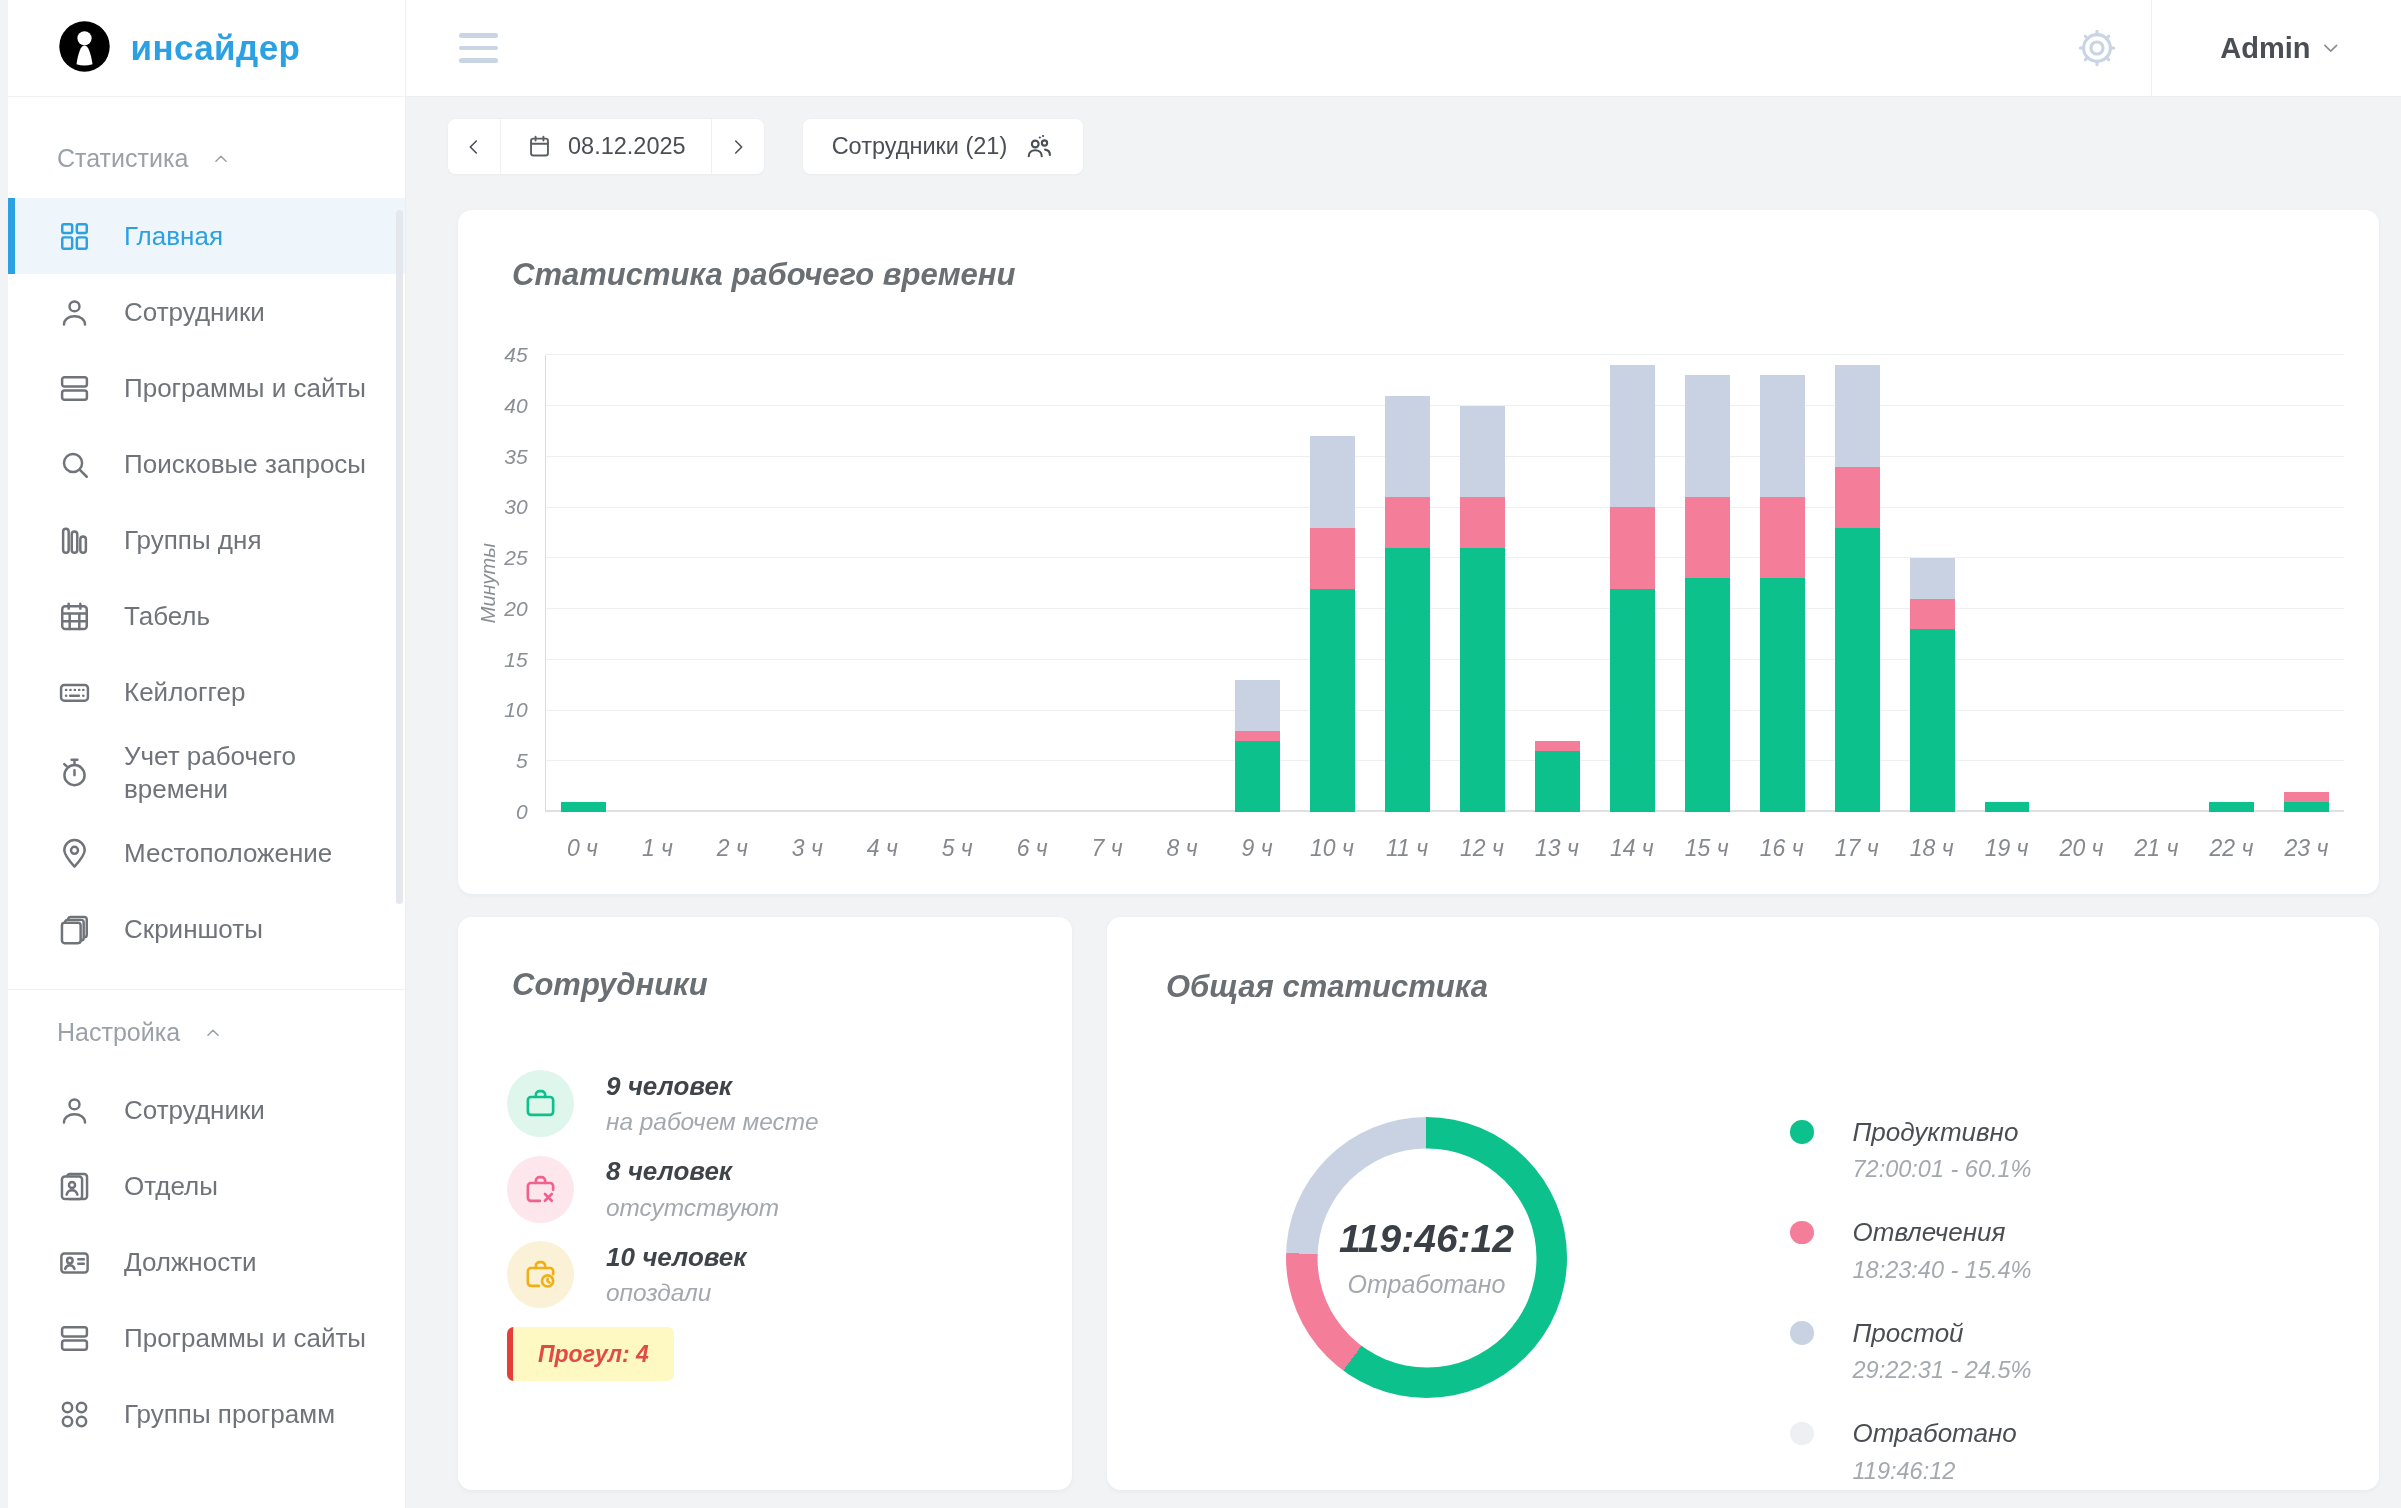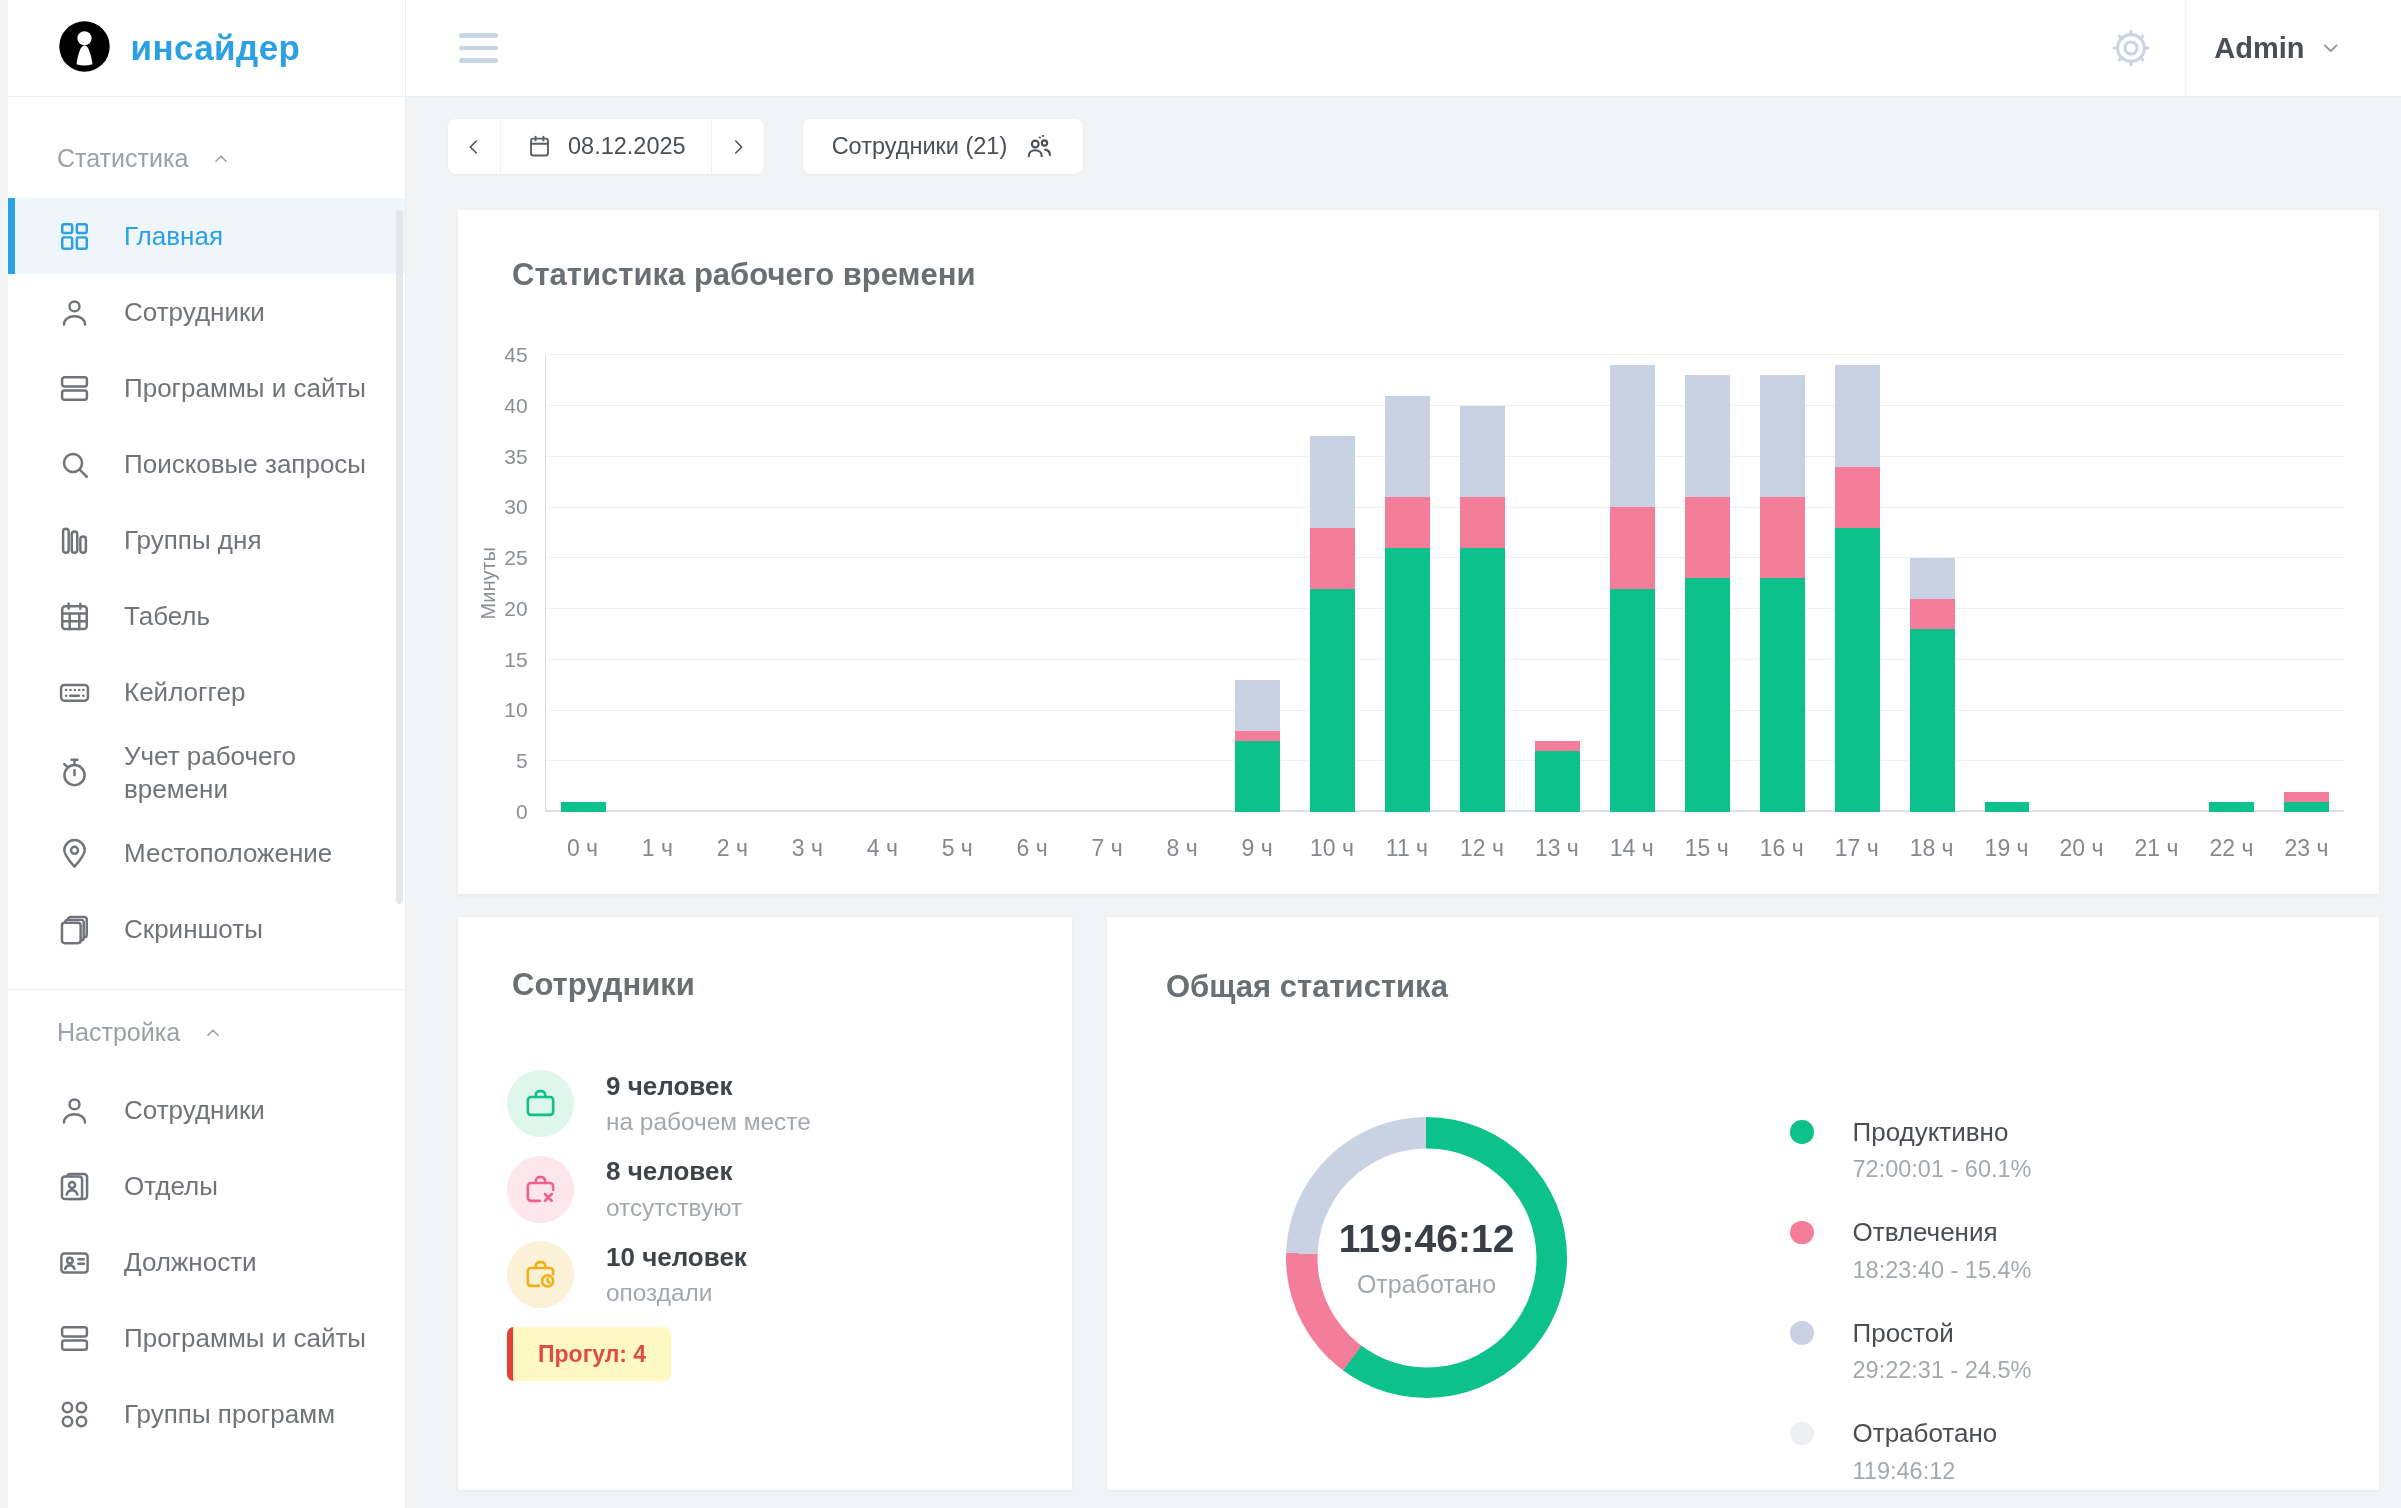--- a/index.html
+++ b/index.html
@@ -25,37 +25,37 @@
   .menu-divider { border-top:0.8px solid #EFF1F3; margin:22px 0 3.4px 0; }
   .scroll-thumb { position:absolute; right:2.5px; top:210px; width:6.7px; height:694px; border-radius:4.2px; background:#E4E7EB; }
 
   
   .topbar { position:absolute; left:399px; top:0; right:0; height:97px; background:#fff; border-bottom:0.8px solid #ECEFF1; display:flex; align-items:center; justify-content:space-between; }
   .hamburger { background:none; border:none; margin-left:52px; cursor:pointer; display:flex; flex-direction:column; gap:8.4px; padding:8.4px; }
   .hamburger i { display:block; width:39px; height:4.2px; border-radius:2.5px; background:#C9D4E4; }
   .topbar-right { display:flex; align-items:center; height:100%; }
   .gearbtn { background:none; border:none; width:109px; height:100%; display:flex; align-items:center; justify-content:center; cursor:pointer; color:#C9D4E4; }
   .gearbtn svg { width:44px; height:44px; }
-  .admin { display:flex; align-items:center; gap:14px; height:100%; padding:0 59px 0 28px; border-left:0.8px solid #EFF1F3; cursor:pointer; }
+  .admin { display:flex; align-items:center; gap:8px; height:100%; padding:0 59px 0 68px; border-left:0.8px solid #EFF1F3; cursor:pointer; }
   .admin-label { font-size:29px; font-weight:600; color:#4A4F55; }
   .admin svg { width:23.5px; height:23.5px; color:#8A8F95; }
 
   
   .toolbar { position:absolute; left:448px; top:119px; display:flex; align-items:center; gap:39px; }
   .date-group { background:#fff; border-radius:7.6px; height:55px; display:flex; align-items:stretch; overflow:hidden; box-shadow:0 0.8px 2.5px rgba(40,50,60,.04); }
   .nav-btn { background:none; border:none; width:52px; display:flex; align-items:center; justify-content:center; color:#4A4F55; cursor:pointer; }
   .nav-btn svg { width:22px; height:22px; }
   .date-cell { display:flex; align-items:center; gap:15px; padding:0 25px; border-left:0.8px solid #EEF0F2; border-right:0.8px solid #EEF0F2; cursor:pointer; color:#4A4F55; }
   .date-cell svg { width:27px; height:27px; color:#5A5F64; }
   .date-text { font-size:23.5px; color:#4A4F55; }
   .emp-btn { background:#fff; border:none; border-radius:7.6px; height:55px; display:flex; align-items:center; gap:17px; padding:0 29px; font-size:23.5px; color:#4A4F55; cursor:pointer; box-shadow:0 0.8px 2.5px rgba(40,50,60,.04); font-family:inherit; }
   .emp-btn svg { width:30px; height:30px; color:#4A4F55; }
 
   
-  .card { position:absolute; background:#fff; border-radius:1px; box-shadow:0 1.7px 5px rgba(35,46,60,.04); }
+  .card { position:absolute; background:#fff; border-radius:14px; box-shadow:0 1.7px 5px rgba(35,46,60,.04);font-style:italic; }
   .card h2 { font-size:31px; font-weight:600; color:#6A6F74; }
 
   .chart-card { left:458px; top:210px; width:1921px; height:684px; }
   .chart-card h2 { position:absolute; left:54px; top:47px; }
   .ylab { position:absolute; left:5px; top:145px; bottom:82px; width:50px; display:flex; align-items:center; justify-content:center; }
   .ylab span { writing-mode:vertical-rl; transform:rotate(180deg); font-size:20px; color:#8A8F95; }
   .ylabels { position:absolute; left:17px; width:61px; top:145px; bottom:82px; }
   .ylabels div { position:absolute; right:8.4px; transform:translateY(50%); font-size:21px; color:#8A8F95; }
   .plot { position:absolute; left:87px; right:35px; top:145px; bottom:82px; border-left:1.7px solid #D9DCDF; }
   .gridline { position:absolute; left:0; right:0; height:0.8px; background:#EEEFF1; }

